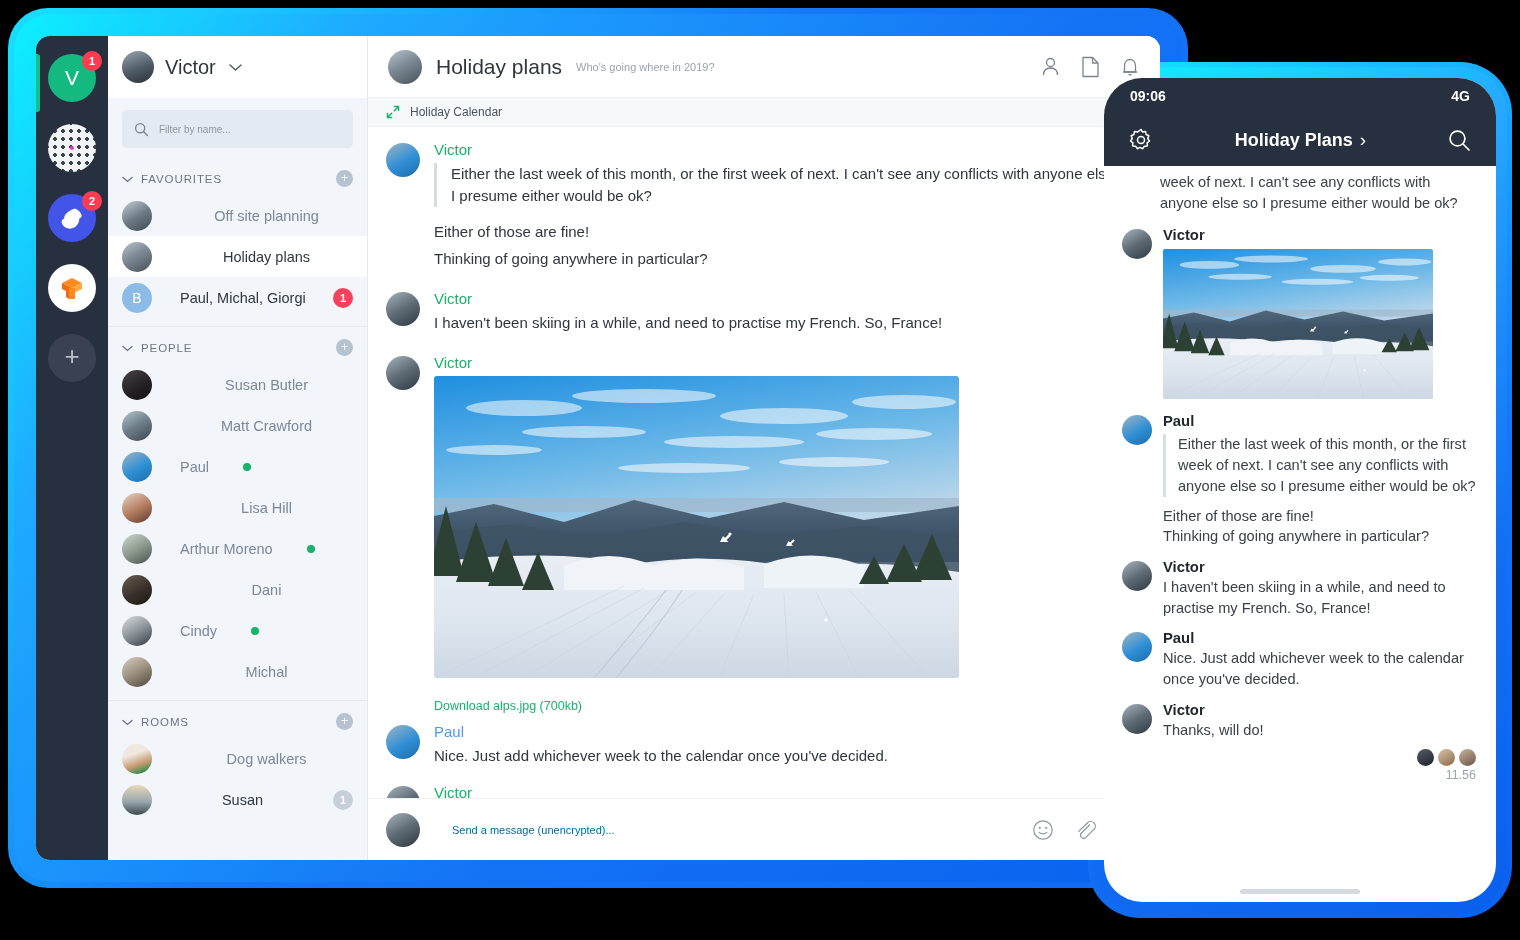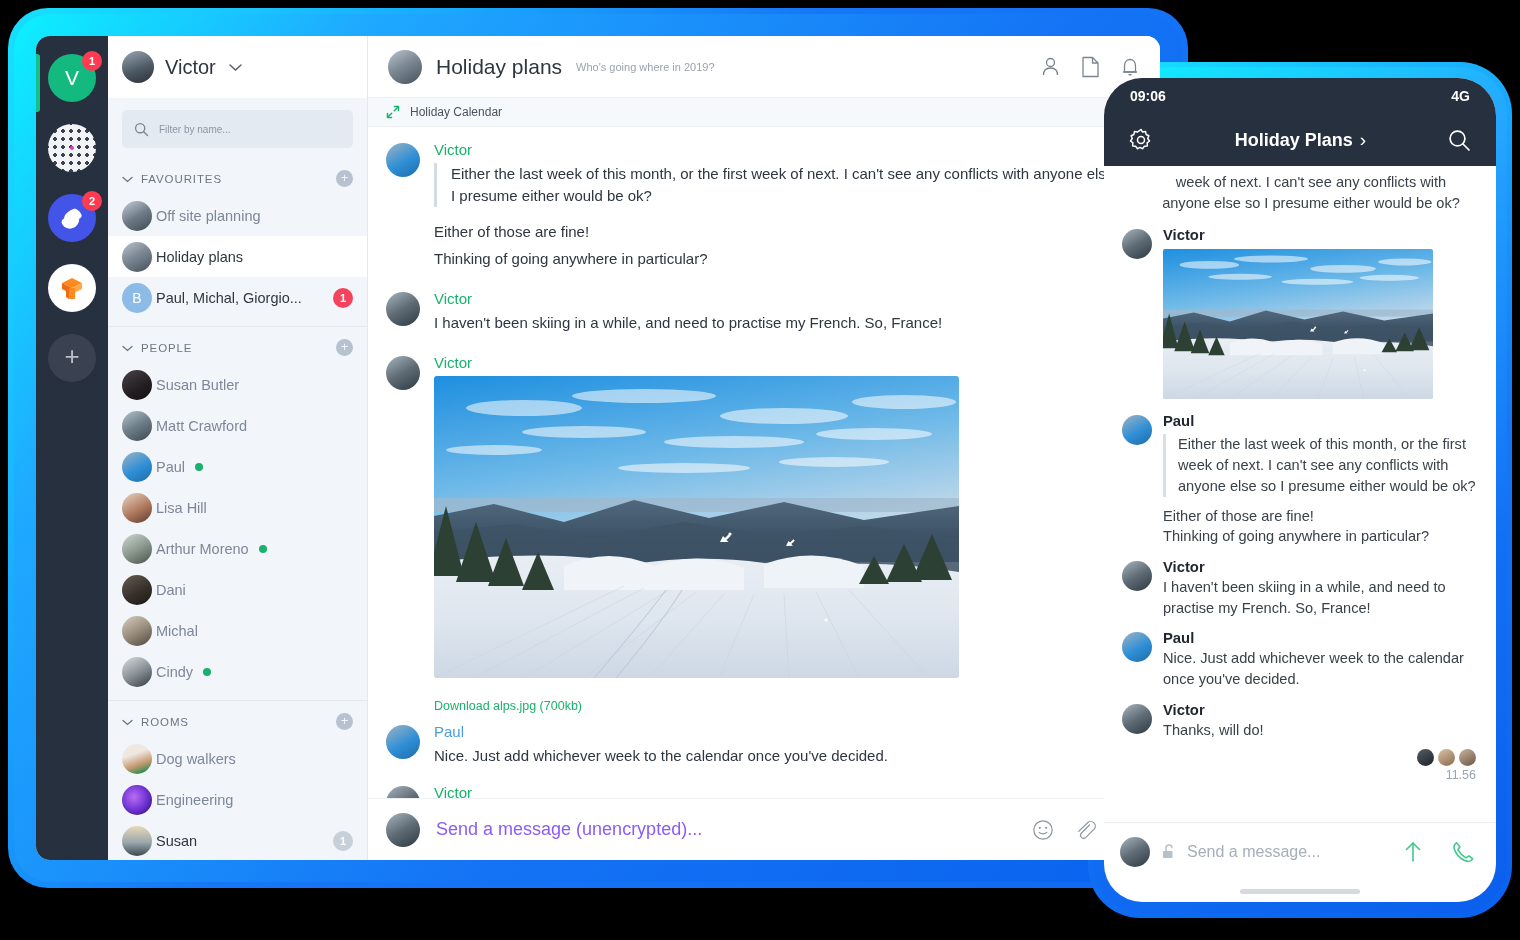--- a/index.html
+++ b/index.html
@@ -105,22 +105,22 @@
   }
   .sb-section .cv { color: #6c7683; font-size: 11px; }
   .sb-section .tt {
     font-size: 11.5px; letter-spacing: .9px; color: #6c7683; font-weight: 400; flex: 1;
   }
   .sb-add {
     width: 17px; height: 17px; border-radius: 50%; background: #b6c2cf;
     color: #f2f6fa; font-size: 13px; line-height: 15px; text-align: center;
   }
   .sb-row {
-    display: flex; align-items: center; gap: 4px; padding: 7px 14px;
-    height: 41px; cursor: default;
+    display: flex; align-items: center; gap: 28px; padding: 7px 14px;
+    height: 41px; cursor: default; text-align: center;
   }
   .sb-row.sel { background: #fff; }
   .sb-row .ava { width: 30px; height: 30px; border-radius: 50%; flex: none; }
   .sb-row .lbl { font-size: 14.5px; color: #7d879a; flex: 1; white-space: nowrap; overflow: hidden; }
   .sb-row.sel .lbl, .sb-row.bold .lbl { color: #2f3640; }
   .sb-row .presence { width: 8px; height: 8px; border-radius: 50%; background: #19b26c; flex:none; margin-left:-6px;}
   .sb-badge-red {
     min-width: 20px; height: 20px; border-radius: 10px; background: #f4435c;
     color: #fff; font-size: 11px; font-weight: 700;
     display: flex; align-items: center; justify-content: center; padding: 0 6px;
@@ -158,21 +158,21 @@
     border-left: 3px solid #d3dbe3; padding-left: 14px; margin-bottom: 14px;
   }
   .txt { font-size: 15px; color: #2f3640; line-height: 1.45; }
   .photo { width: 525px; height: 302px; border-radius: 3px; overflow: hidden; display:block; }
   .dl { font-size: 12.5px; color: #19b26c; padding: 21px 0 2px; }
   .composer {
     height: 62px; border-top: 1px solid #eef1f4; display: flex; align-items: center;
     gap: 16px; padding: 0 22px 0 18px;
   }
   .composer .ava { width: 34px; height: 34px; border-radius: 50%; flex:none; }
-  .composer .ph { flex: 1; font-size: 18px; color: #8b5cf6; }
+  .composer .ph { flex: 1; font-size: 11px; color: #0369a1; margin-left: 16px; }
   .composer .cicons { display: flex; gap: 20px; align-items: center; }
 
   
   .mobile-frame {
     position: absolute; left: 1088px; top: 62px;
     width: 424px; height: 856px; border-radius: 52px;
     background: linear-gradient(150deg, #13e6ff 0%, #1bb4ff 18%, #1577f6 55%, #0a62ee 100%);
     padding: 16px;
   }
   .mobile-frame::before {
@@ -189,21 +189,21 @@
     height: 36px; background: #27303f; color: #fff; display: flex;
     align-items: center; justify-content: space-between; padding: 0 26px;
     font-size: 14px; font-weight: 700;
   }
   .m-head {
     height: 52px; background: #27303f; color: #fff; display: flex;
     align-items: center; justify-content: space-between; padding: 0 24px;
   }
   .m-head .mtitle { font-size: 18px; font-weight: 700; display:flex; align-items:center; gap:7px;}
   .m-body { flex: 1; overflow: hidden; padding: 6px 0 0; }
-  .m-partial { padding: 0 34px 4px 56px; font-size: 14.6px; color: #3a4149; line-height: 1.42; text-align: center; }
+  .m-partial { padding: 0 34px 4px 56px; font-size: 14.6px; color: #3a4149; line-height: 1.42; }
   .m-msg { display: flex; gap: 11px; padding: 6px 18px 2px; }
   .m-msg .ava { width: 30px; height: 30px; border-radius: 50%; flex: none; margin-top: 2px; }
   .m-msg .body { flex: 1; min-width: 0; }
   .m-who { font-size: 14.8px; font-weight: 700; color: #1f262e; margin-bottom: 2px; }
   .m-txt { font-size: 14.6px; color: #3a4149; line-height: 1.42; }
   .m-quote { border-left: 3px solid #d9dfe5; padding-left: 12px; margin: 5px 0 9px; }
   .m-photo { width: 270px; height: 150px; border-radius: 2px; overflow:hidden; display:block; }
   .m-receipts { display: flex; justify-content: flex-end; align-items: center; gap: 4px; padding: 6px 20px 0; }
   .m-receipts .r { width: 17px; height: 17px; border-radius: 50%; }
   .m-time { text-align: right; font-size: 12.5px; color: #9aa3ae; padding: 2px 20px 8px; }
@@ -342,47 +342,43 @@
             <div class="ava" style="background:linear-gradient(150deg,#cfd8d2,#8d9a8e 50%,#474f48);"></div>
             <div class="lbl" style="flex:0 0 auto;margin-right:12px;">Arthur Moreno</div>
             <div class="presence"></div>
             <div style="flex:1"></div>
           </div>
           <div class="sb-row">
             <div class="ava" style="background:linear-gradient(150deg,#6b5e52,#37302a 55%,#1c1814);"></div>
             <div class="lbl">Dani</div>
           </div>
           <div class="sb-row">
-            <div class="ava" style="background:linear-gradient(150deg,#dacfbe,#9a8f7e 50%,#4d463c);"></div>
-            <div class="lbl">Michal</div>
-          </div>
-          <div class="sb-row">
             <div class="ava" style="background:linear-gradient(150deg,#d9dde0,#8d9499 50%,#343b40);"></div>
             <div class="lbl" style="flex:0 0 auto;margin-right:12px;">Cindy</div>
             <div class="presence"></div>
             <div style="flex:1"></div>
+          </div>
+          <div class="sb-row">
+            <div class="ava" style="background:linear-gradient(150deg,#dacfbe,#9a8f7e 50%,#4d463c);"></div>
+            <div class="lbl">Michal</div>
           </div>
           <div class="sb-divider"></div>
 
           <div class="sb-section">
             <span class="cv">
               <svg width="11" height="7" viewBox="0 0 11 7">
                   <path d="M1 1.5 L5.5 5.5 L10 1.5" stroke="#6c7683" stroke-width="1.3" fill="none" stroke-linecap="round"></path>
                 </svg>
             </span>
             <span class="tt">ROOMS</span>
             <span class="sb-add">+</span>
           </div>
           <div class="sb-row">
             <div class="ava" style="background:linear-gradient(160deg,#efe7e0 35%,#c79a72 65%,#2e8f4e 88%);"></div>
             <div class="lbl">Dog walkers</div>
-          </div>
-          <div class="sb-row">
-            <div class="ava" style="background:radial-gradient(circle at 40% 40%,#b96cf5,#6a2fd0 55%,#1e0b4a);"></div>
-            <div class="lbl">Engineering</div>
           </div>
           <div class="sb-row bold">
             <div class="ava" style="background:linear-gradient(180deg,#e8d8b8,#9aa7ad 55%,#3c4a50);"></div>
             <div class="lbl">Susan</div>
             <div class="sb-badge-grey">1</div>
           </div>
         </div>
       </div>
 
       <div class="main">
@@ -707,41 +703,20 @@
         </div>
 
         <div class="m-receipts">
           <span class="r" style="background:linear-gradient(150deg,#555e66,#1d2228);"></span>
           <span class="r" style="background:linear-gradient(150deg,#d8c3a5,#8a6a4a);"></span>
           <span class="r" style="background:linear-gradient(150deg,#c9b49e,#6b5543);"></span>
         </div>
         <div class="m-time">11.56</div>
       </div>
 
-      <div class="m-composer">
-        <div class="ava" style="background:linear-gradient(150deg,#a9b6bf,#5e6b75 50%,#2e3941);"></div>
-        <span>
-          <svg class="ic" width="17" height="17" viewBox="0 0 17 17">
-            <rect x="3" y="8" width="9.5" height="7" rx="1" fill="#b8c0c8"></rect>
-            <path d="M6 8 V5.4 a3 3 0 0 1 6 -0.6" stroke="#b8c0c8" stroke-width="1.5" fill="none" stroke-linecap="round"></path>
-          </svg>
-        </span>
-        <div class="ph">Send a message...</div>
-        <span>
-          <svg class="ic" width="26" height="26" viewBox="0 0 26 26">
-            <line x1="13" y1="22" x2="13" y2="4" stroke="#3ec98b" stroke-width="1.6" stroke-linecap="round"></line>
-            <path d="M6.5 10.5 L13 4 L19.5 10.5" stroke="#3ec98b" stroke-width="1.6" fill="none" stroke-linecap="round" stroke-linejoin="round"></path>
-          </svg>
-        </span>
-        <span style="margin-left:14px;">
-          <svg class="ic" width="26" height="26" viewBox="0 0 26 26">
-            <path d="M6.5 3.8 C4 5.4 3.4 8.5 4.9 11.6 C6.8 15.9 10.6 19.7 14.9 21.6 C18 23 21.1 22.4 22.7 19.9 L19 16.9 L16 18.9 C13.5 17.4 9.4 13.3 7.9 10.8 L9.9 7.8 Z" stroke="#3ec98b" stroke-width="1.6" fill="none" stroke-linejoin="round"></path>
-          </svg>
-        </span>
-      </div>
 
       <div class="m-home">
         <div class="bar"></div>
       </div>
 
     </div>
   </div>
 
 </div>
 

